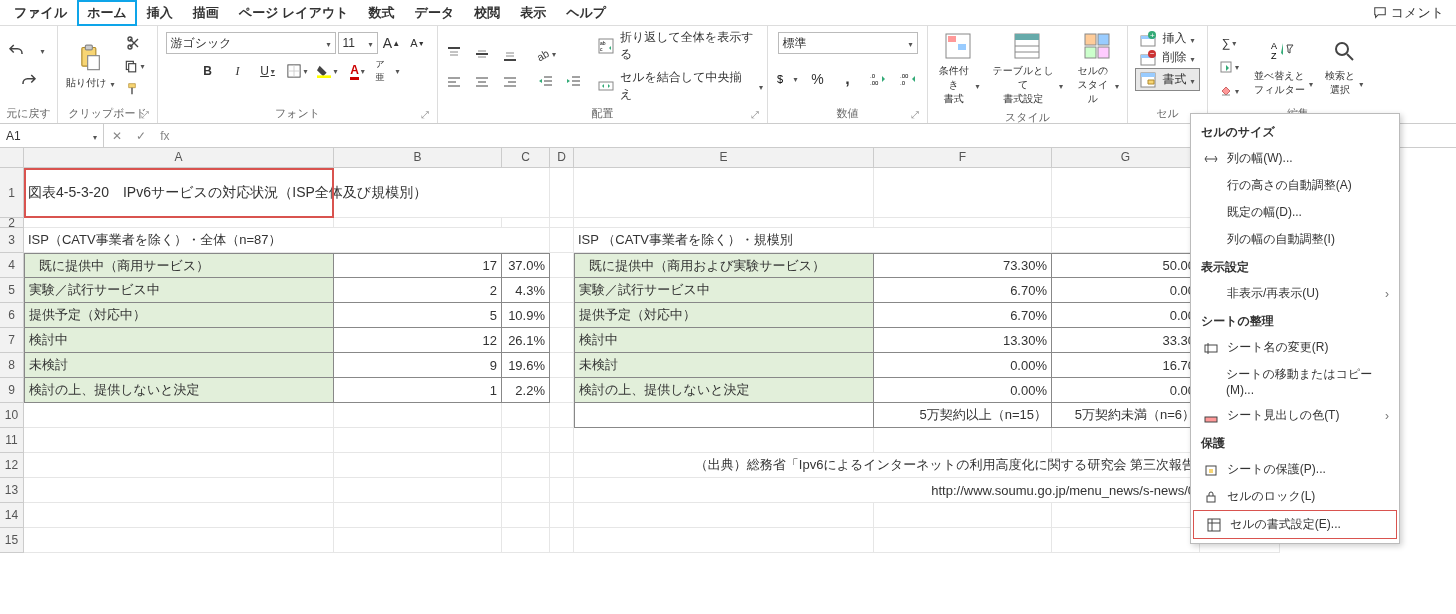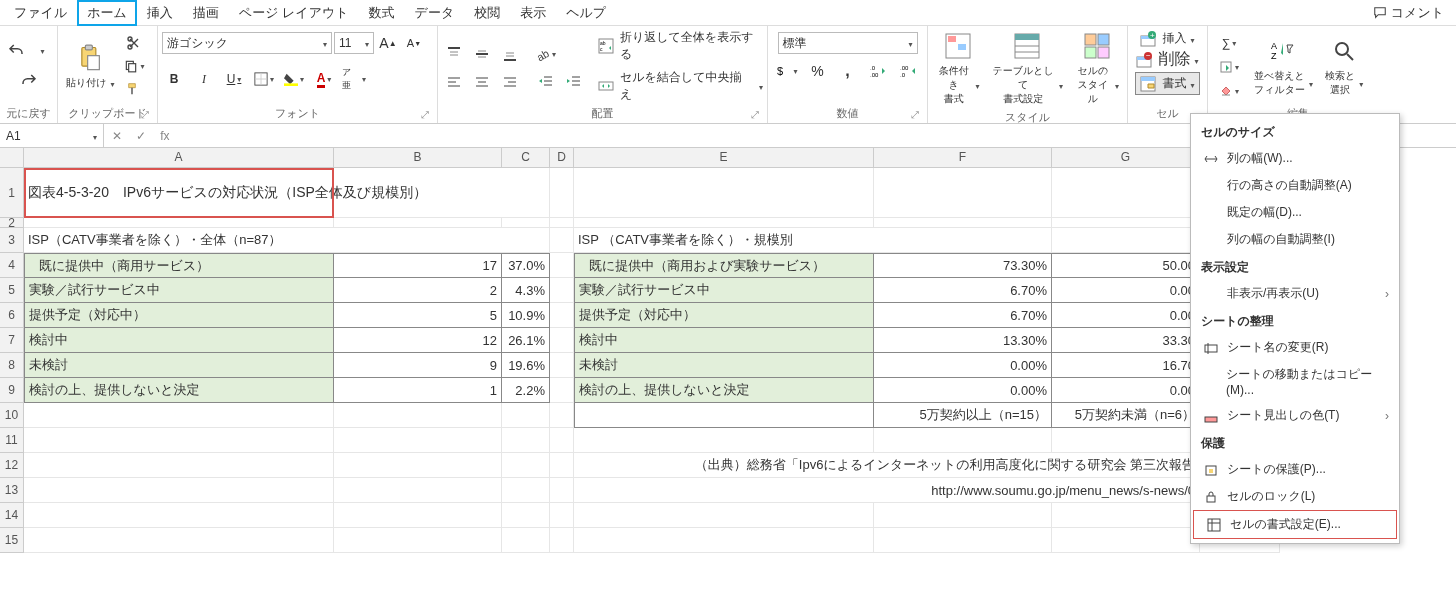--- a/index.html
+++ b/index.html
@@ -1,20 +1,20 @@
 <!DOCTYPE html>
 <html><head>
   <meta charset="utf-8">
   <style>
     * { margin: 0; padding: 0; box-sizing: border-box; font-family: "Yu Gothic UI", "Meiryo", sans-serif; }
     body { background: #fff; font-size: 12px; color: #333; user-select: none; overflow: hidden; }
 
     
     .menu-bar { display: flex; align-items: center; height: 26px; padding: 0 4px; border-bottom: 1px solid #ddd; }
-    .menu-item { padding: 4px 10px; cursor: pointer; font-size: 13px; }
+    .menu-item { padding: 4px 10px; cursor: pointer; font-size: 13px; font-weight: bold; }
     .menu-item.active { border: 2px solid #0ea5e9; padding: 2px 8px; }
     .comment-btn { margin-left: auto; display: flex; align-items: center; gap: 4px; padding: 2px 8px; cursor: pointer; font-size: 13px; }
 
     
     .ribbon { display: flex; height: 98px; border-bottom: 1px solid #ccc; background: #fff; }
     .ribbon-group { border-right: 1px solid #ddd; display: flex; flex-direction: column; padding: 2px 4px 0 4px; }
     .ribbon-group-body { flex: 1; display: flex; align-items: center; gap: 4px; }
     .ribbon-group-label { text-align: center; font-size: 11px; color: #666; padding: 2px 0; position: relative; }
     .ribbon-group-label .launcher { position: absolute; right: 2px; bottom: 2px; width: 12px; height: 12px; display: flex; align-items: center; justify-content: center; color: #888; cursor: pointer; font-size: 10px; }
 
@@ -150,21 +150,21 @@
               <path fill="#f7d574" stroke="#b08a2c" d="M4 4h10v6H4z"></path>
               <path fill="none" stroke="#444" stroke-width="2" d="M9 10v10"></path>
             </svg>
           </span>
       </div>
     </div>
     <div class="ribbon-group-label"><span>クリップボード</span><span class="launcher">⤢</span></div>
   </div>
 
   <div class="ribbon-group" style="width:280px">
-    <div class="ribbon-group-body rb-col" style="align-items:flex-start;gap:14px;padding-top:4px">
+    <div class="ribbon-group-body rb-col" style="align-items:center;gap:6px;padding-top:4px">
       <div class="rb-row">
         <div class="font-combo font-name">
             <span>游ゴシック</span>
             <span class="dropdown-caret"></span>
           </div>
         <div class="font-combo font-size">
             <span>11</span>
             <span class="dropdown-caret"></span>
           </div>
         <span class="rb-btn-sm" style="font-size:14px">A<sup style="font-size:8px">▲</sup></span>
@@ -292,21 +292,21 @@
             </span>
           <span style="font-size:12px;margin-left:4px">セルを結合して中央揃え</span>
           <span class="dropdown-caret" style="margin-left:4px"></span>
         </div>
       </div>
     </div>
     <div class="ribbon-group-label"><span>配置</span><span class="launcher">⤢</span></div>
   </div>
 
   <div class="ribbon-group" style="width:160px">
-    <div class="ribbon-group-body rb-col" style="gap:6px;padding-top:4px">
+    <div class="ribbon-group-body rb-col" style="gap:14px;padding-top:4px">
       <div class="font-combo" style="width:140px">
           <span>標準</span>
           <span class="dropdown-caret"></span>
         </div>
       <div class="rb-row" style="gap:6px">
         <span class="rb-btn-sm dropdown-caret">
             <svg width="14" height="14">
               <text x="0" y="11" font-size="11">$</text>
             </svg>
           </span>
@@ -388,21 +388,21 @@
       </div>
       <div class="rb-row" style="cursor:pointer">
         <span>
             <svg width="16" height="16">
               <rect x="1" y="5" width="14" height="10" fill="#fff" stroke="#888"></rect>
               <rect x="1" y="5" width="14" height="3" fill="#9cf"></rect>
               <circle cx="12" cy="4" r="4" fill="#c33"></circle>
               <text x="10" y="6" font-size="8" fill="#fff">−</text>
             </svg>
           </span>
-        <span style="font-size:16px;margin-left:4px">削除</span>
+        <span style="font-size:12px;margin-left:4px">削除</span>
           <span class="dropdown-caret"></span>
       </div>
       <div class="rb-row format-button-hl" style="cursor:pointer">
         <span>
             <svg width="16" height="16">
               <rect x="1" y="1" width="14" height="14" fill="#fff" stroke="#888"></rect>
               <rect x="1" y="1" width="14" height="4" fill="#9cf"></rect>
               <path fill="#f7d574" stroke="#b08a2c" d="M8 8h6v4H8z"></path>
             </svg>
           </span>

